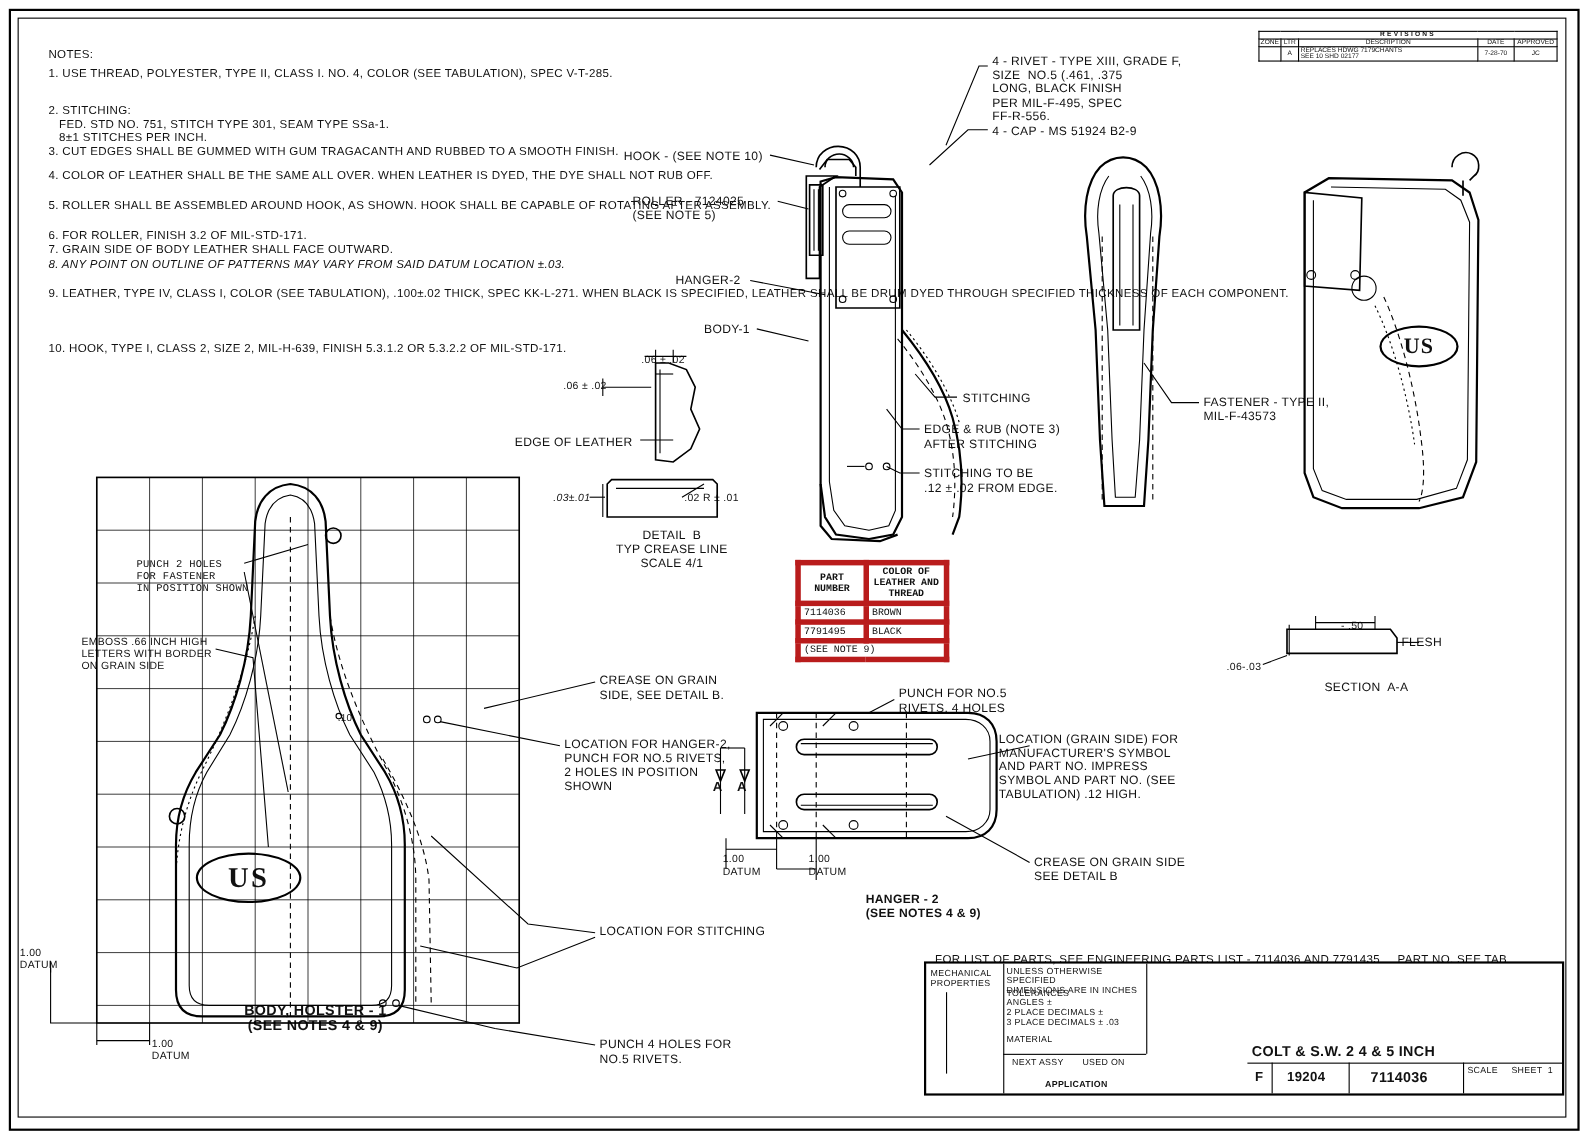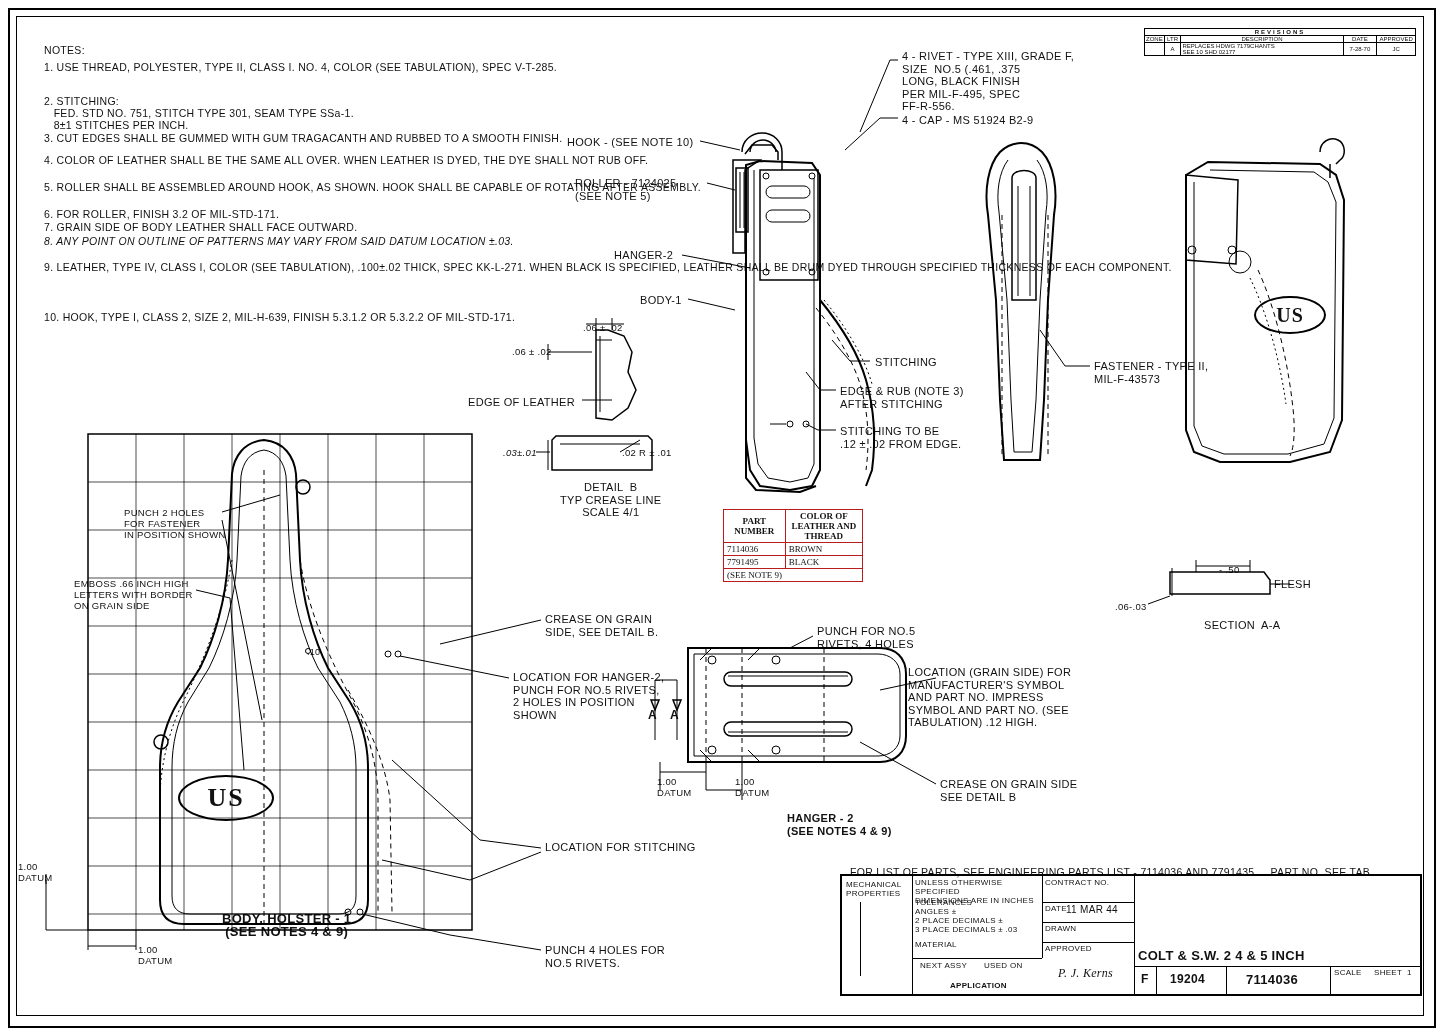--- a/index.html
+++ b/index.html
@@ -15,21 +15,21 @@
   .bold{font-weight:bold;}
   svg{position:absolute;left:0;top:0;width:1440px;height:1032px;pointer-events:none;}
   .ln{stroke:#000;fill:none;}
   .ln1{stroke-width:1;}
   .ln15{stroke-width:1.5;}
   .ln2{stroke-width:2;}
   .dash{stroke-dasharray:5 4;}
   .dot{stroke-dasharray:2 3;}
   .grid{stroke:#000;stroke-width:.7;}
   table{border-collapse:collapse;}
-  .tbl td,.tbl th{border:1px solid #b91c1c;font-size:9px;padding:1px 3px;font-family:Liberation Serif, serif;}
+  .tbl td,.tbl th{border:5px solid #b91c1c;font-size:9px;padding:1px 3px;font-family:Liberation Mono, monospace;}
   .rev td,.rev th{border:1px solid #000;font-size:6px;padding:0 1px;text-align:center;}
   .us-badge{position:absolute;border:2px solid #000;border-radius:50%/50%;display:flex;align-items:center;justify-content:center;font-weight:bold;font-family:"Liberation Serif",serif;}
 </style>
 </head>
 <body>
 
 <div id="sheet">
 
   <div class="border-outer"></div>
   <div class="border-inner"></div>
@@ -97,21 +97,21 @@
     <tr>
       <td>7791495</td>
       <td>BLACK</td>
     </tr>
     <tr>
       <td colspan="2">(SEE NOTE 9)</td>
     </tr>
   </tbody>
     </table>
 
-  <div class="txt lbl-sm" style="left:124px;top:507px;">PUNCH 2 HOLES
+  <div class="txt lbl-sm" style="left:124px;top:507px;font-family:Liberation Mono, monospace;">PUNCH 2 HOLES
 FOR FASTENER
 IN POSITION SHOWN</div>
   <div class="txt lbl-sm" style="left:74px;top:578px;">EMBOSS .66 INCH HIGH
 LETTERS WITH BORDER
 ON GRAIN SIDE</div>
   <div class="txt lbl" style="left:545px;top:613px;">CREASE ON GRAIN
 SIDE, SEE DETAIL B.</div>
   <div class="txt lbl" style="left:513px;top:671px;">LOCATION FOR HANGER-2,
 PUNCH FOR NO.5 RIVETS,
 2 HOLES IN POSITION
@@ -188,31 +188,20 @@
     </div>
     <div style="position:absolute;left:70px;top:0;width:130px;height:82px;border-right:1px solid #000;">
       <div class="txt lbl-xs" style="left:3px;top:2px;position:absolute;white-space:pre-line;">UNLESS OTHERWISE SPECIFIED
 DIMENSIONS ARE IN INCHES</div>
       <div class="txt lbl-xs" style="left:3px;top:22px;position:absolute;white-space:pre-line;">TOLERANCES
 ANGLES ±
 2 PLACE DECIMALS ±
 3 PLACE DECIMALS ± .03</div>
       <div class="txt lbl-xs" style="left:3px;top:64px;position:absolute;">MATERIAL</div>
     </div>
-    <div style="position:absolute;left:200px;top:0;width:92px;height:118px;border-right:1px solid #000;">
-      <div class="txt lbl-xs" style="left:3px;top:2px;position:absolute;">CONTRACT NO.</div>
-      <div style="position:absolute;left:0;top:26px;width:92px;border-top:1px solid #000;"></div>
-      <div class="txt lbl-xs" style="left:3px;top:28px;position:absolute;">DATE</div>
-      <div class="txt lbl" style="left:24px;top:28px;position:absolute;font-size:10px;">11 MAR 44</div>
-      <div style="position:absolute;left:0;top:46px;width:92px;border-top:1px solid #000;"></div>
-      <div class="txt lbl-xs" style="left:3px;top:48px;position:absolute;">DRAWN</div>
-      <div style="position:absolute;left:0;top:66px;width:92px;border-top:1px solid #000;"></div>
-      <div class="txt lbl-xs" style="left:3px;top:68px;position:absolute;">APPROVED</div>
-      <div class="txt" style="left:16px;top:90px;position:absolute;font-family:'Liberation Serif',serif;font-style:italic;font-size:12px;">P. J. Kerns</div>
-    </div>
     <div style="position:absolute;left:292px;top:70px;width:286px;height:20px;border-bottom:1px solid #000;">
       <div class="txt bold" style="left:4px;top:2px;position:absolute;font-size:13px;">COLT &amp; S.W. 2 4 &amp; 5 INCH</div>
     </div>
     <div style="position:absolute;left:292px;top:90px;width:286px;height:28px;">
       <div style="position:absolute;left:0;top:0;width:22px;height:28px;border-right:1px solid #000;"></div>
       <div class="txt bold" style="left:7px;top:6px;position:absolute;font-size:12px;">F</div>
       <div style="position:absolute;left:22px;top:0;width:70px;height:28px;border-right:1px solid #000;"></div>
       <div class="txt bold" style="left:36px;top:6px;position:absolute;font-size:12px;">19204</div>
       <div class="txt bold" style="left:112px;top:6px;position:absolute;font-size:13px;">7114036</div>
       <div style="position:absolute;left:196px;top:0;width:90px;height:28px;border-left:1px solid #000;"></div>

